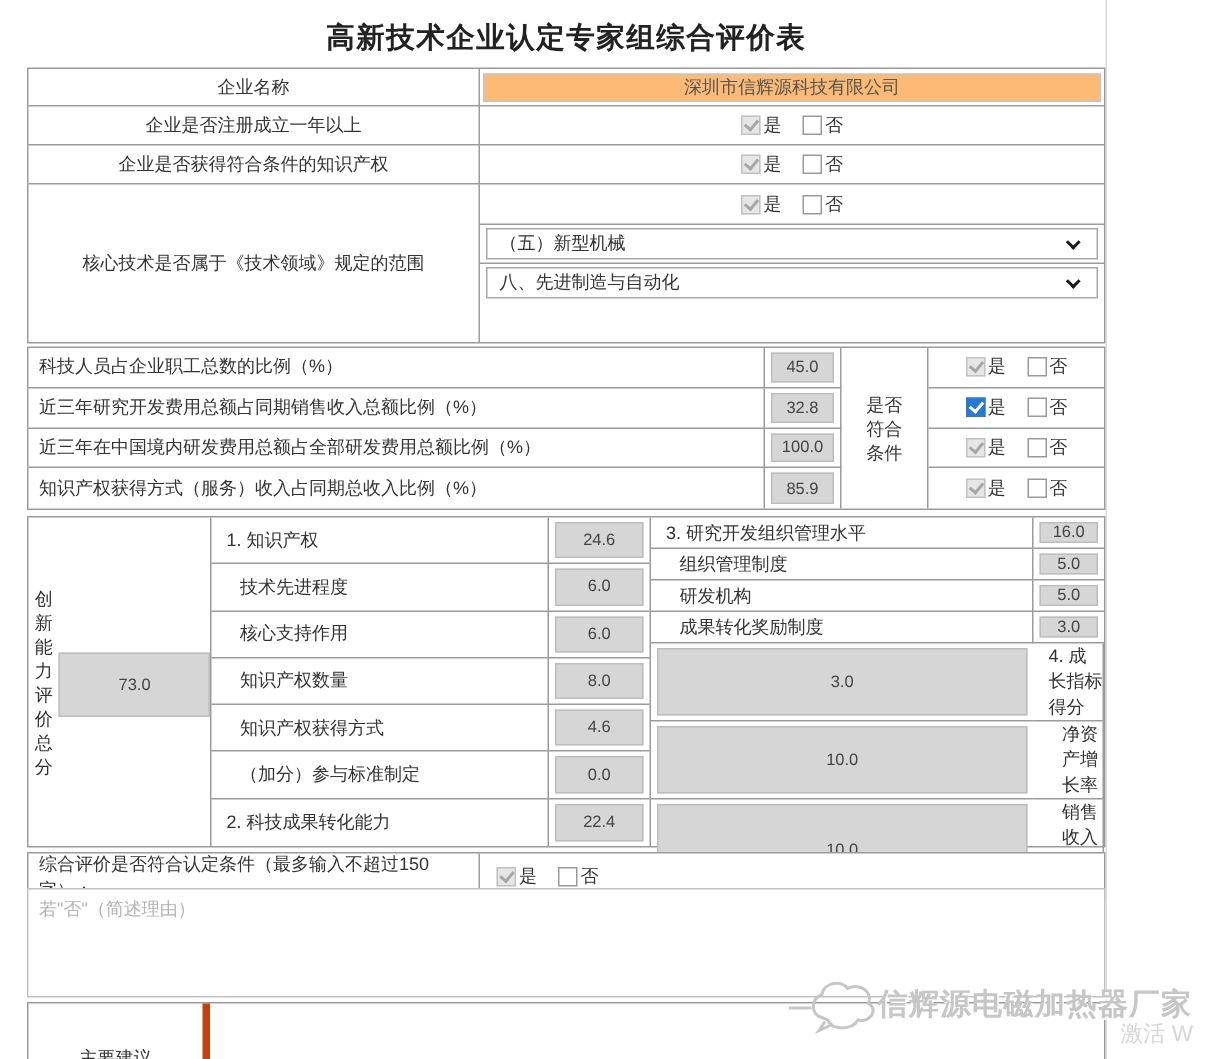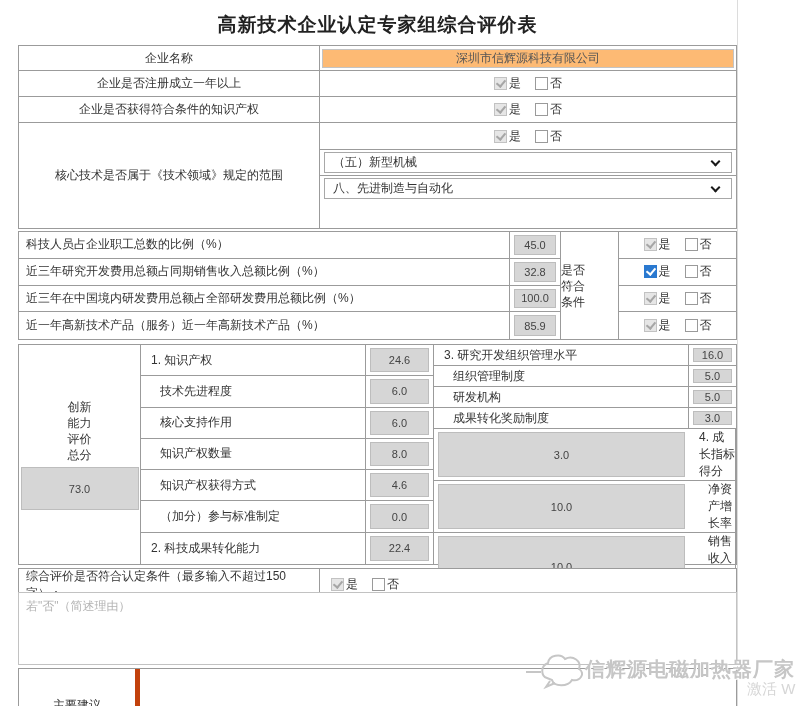--- a/index.html
+++ b/index.html
@@ -47,26 +47,26 @@
   .chev { position:absolute; right:12px; top:5px; width:7px; height:7px;
           border-right:2px solid #1a1a1a; border-bottom:2px solid #1a1a1a; transform:rotate(45deg); }
 
   
   .t2 { top:231px; height:109px; display:grid; grid-template-columns:491px 51px 58px 1fr; grid-template-rows:repeat(4,1fr); }
   .t2 .lblcell { padding-left:7px; }
   .vcell { display:flex; }
   .gbox { flex:1; margin:3px 4px; background:#d6d6d6; border:1px solid #bdbdbd;
           display:flex; align-items:center; justify-content:center; font-size:11px; color:#444; }
   .groupcell { grid-column:3; grid-row:1 / 5; display:flex; flex-direction:column;
-               justify-content:center; font-size:12px; color:#333; line-height:16px; }
+               align-items:center; justify-content:center; font-size:12px; color:#333; line-height:16px; }
   .chkcell { grid-column:4; display:flex; align-items:center; justify-content:center; }
 
   
   .t3 { top:344px; height:221px; display:flex; }
-  .colA { width:122px; border-right:1px solid #9b9b9b; display:flex; flex-direction:column;
+  .colA { width:122px; border-right:1px solid #9b9b9b; display:flex; flex-direction:row;
           align-items:center; justify-content:center; }
   .colA .lines { font-size:12px; color:#333; line-height:16px; text-align:center; }
   .colA .total { width:118px; height:43px; margin-top:4px; background:#d6d6d6; border:1px solid #bdbdbd;
                  display:flex; align-items:center; justify-content:center; font-size:11px; color:#444; }
   .colB { width:293px; border-right:1px solid #9b9b9b; display:grid;
           grid-template-columns:225px 1fr; grid-template-rows:repeat(7,1fr); }
   .colC { flex:1; display:grid; grid-template-columns:255px 1fr; grid-template-rows:repeat(8,1fr); }
   .scell { display:flex; align-items:center; font-size:12px; color:#333; padding-left:10px; }
   .scell.ind { padding-left:19px; }
 
@@ -191,21 +191,21 @@
     </div>
     <div class="chkcell bb">
       <span class="cbrow">
         <span class="cb g"></span>
         <span class="cbl">是</span>
         <span class="cb"></span>
         <span class="cbl last">否</span>
       </span>
     </div>
 
-    <div class="cell lblcell br">近一年高新技术产品（服务）近一年高新技术产品（%）</div>
+    <div class="cell lblcell br">知识产权获得方式（服务）收入占同期总收入比例（%）</div>
     <div class="vcell br">
       <div class="gbox">85.9</div>
     </div>
     <div class="chkcell">
       <span class="cbrow">
         <span class="cb g"></span>
         <span class="cbl">是</span>
         <span class="cb"></span>
         <span class="cbl last">否</span>
       </span>

